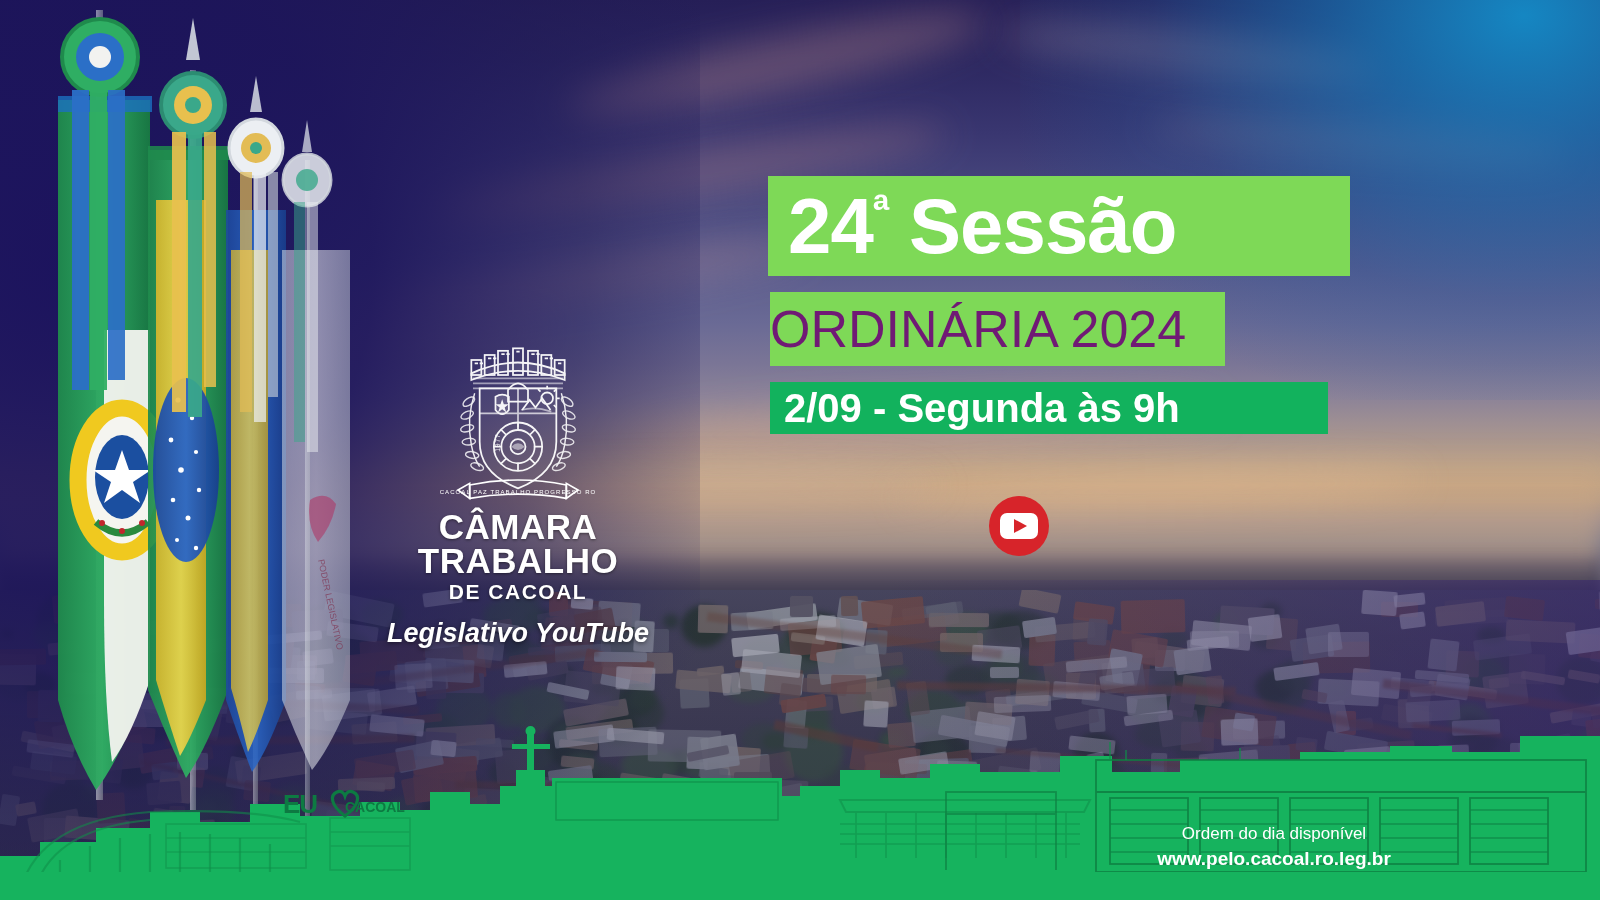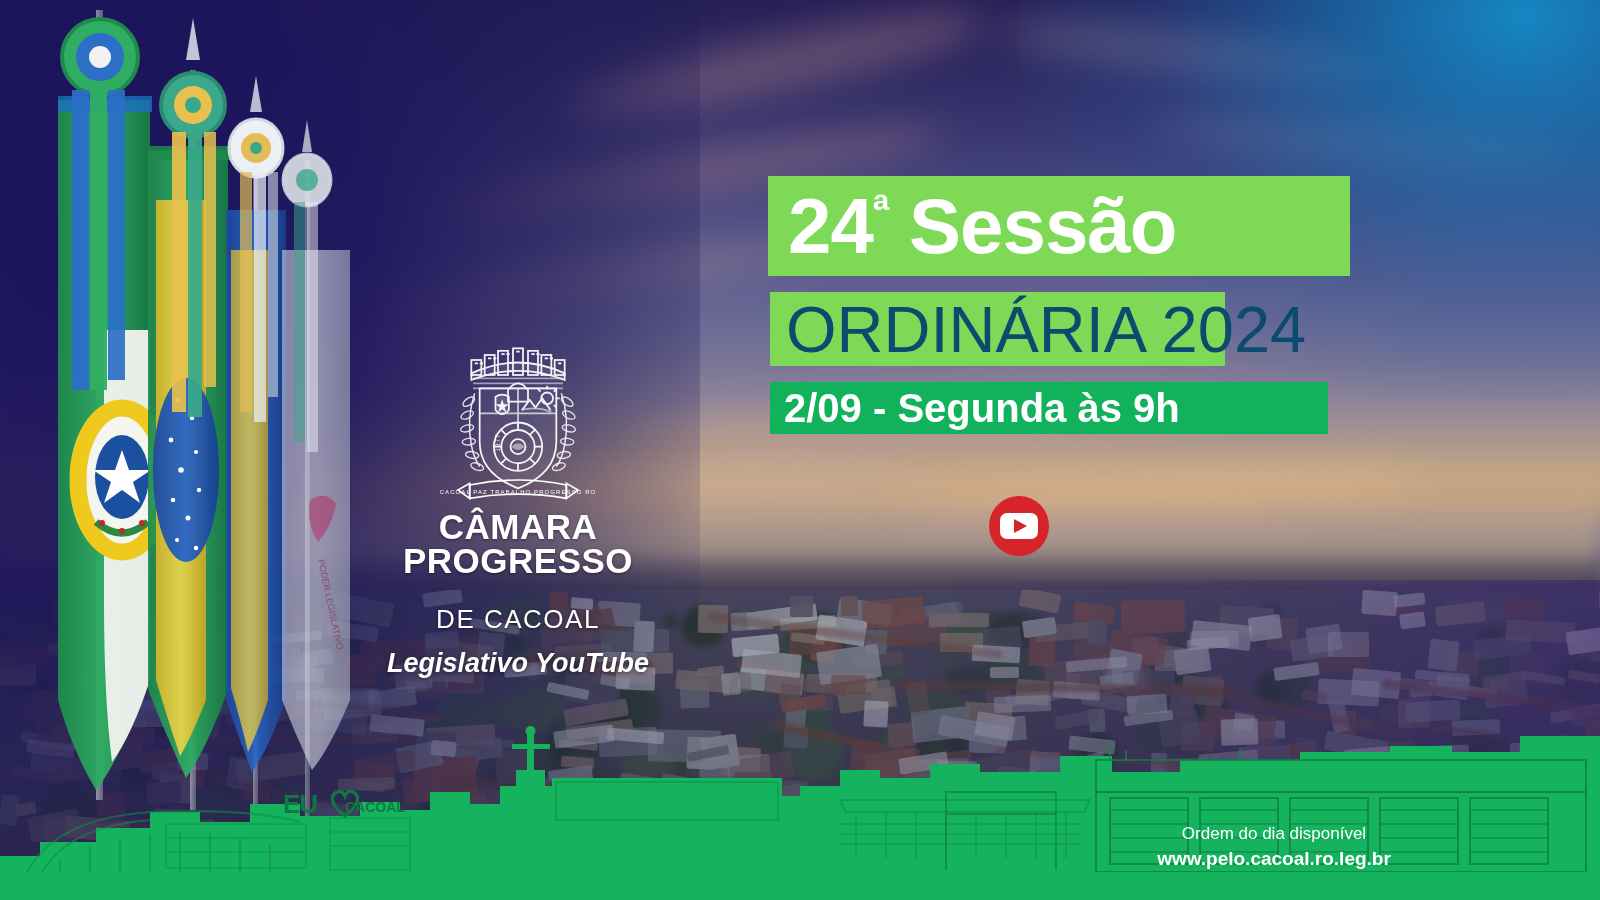--- a/index.html
+++ b/index.html
@@ -101,22 +101,22 @@
   .box{position:absolute;display:flex;align-items:center;}
   #box-sessao{left:768px;top:176px;width:582px;height:100px;background:#7ed957;}
   #box-sessao .t{
     color:#fff;font-weight:bold;font-size:78px;line-height:1;
     letter-spacing:-1px;padding-left:20px;white-space:nowrap;
   }
   #box-sessao .sup{font-size:45px;vertical-align:super;line-height:1;}
 
   #box-ordinaria{left:770px;top:292px;width:455px;height:74px;background:#7ed957;}
   #box-ordinaria .t{
-    color:#0c4a6e;font-weight:normal;font-size:65px;line-height:1;
-    padding-left:16px;white-space:nowrap;
+    color:#701a75;font-weight:normal;font-size:52px;line-height:1;
+    padding-left:0;white-space:nowrap;
   }
 
   #box-data{left:770px;top:382px;width:558px;height:52px;background:#12b25d;}
   #box-data .t{
     color:#fff;font-weight:bold;font-size:40px;line-height:1;
     padding-left:14px;white-space:nowrap;
   }
 
   #box-youtube{left:768px;top:452px;width:562px;height:52px;
     background:linear-gradient(90deg,#0f93b0 0%, #17a493 30%, #39bb76 58%, #6ed35f 80%, #7ed957 100%);}
@@ -133,23 +133,22 @@
     border-left:13px solid #d7242a;border-top:7px solid transparent;border-bottom:7px solid transparent;}
 
   
   .logo{position:absolute;left:380px;top:335px;width:276px;text-align:center;}
   .brasao{width:170px;height:175px;margin:0 auto;display:block;}
   .logo .l1,.logo .l2{
     color:#fff;font-weight:bold;font-size:35px;line-height:0.98;letter-spacing:.5px;
     text-shadow:0 1px 3px rgba(0,0,0,.45);
   }
   .logo .l3{
-    color:#fff;font-weight:normal;font-size:26px;line-height:1.25;letter-spacing:1.5px;
+    color:#fff;font-weight:bold;font-size:21px;line-height:1.25;letter-spacing:1.5px;
     text-shadow:0 1px 3px rgba(0,0,0,.45);
-    margin-top:24px;
   }
   .logo .slogan{
     margin-top:13px;color:#fff;font-weight:bold;font-style:italic;font-size:27px;
     text-shadow:0 1px 4px rgba(0,0,0,.55);
   }
 
   
   .footer{position:absolute;left:1018px;bottom:28px;width:512px;text-align:center;margin-top:32px;}
   .footer .f1{color:#fff;font-size:17px;line-height:1.35;}
   .footer .f2{color:#fff;font-size:19px;font-weight:bold;line-height:1.35;}
@@ -1126,21 +1125,21 @@
       </g>
 
       <g stroke="#fff" stroke-width="2" fill="none">
         <path d="M28 186 L42 178 L42 196 Z"></path>
         <path d="M172 186 L158 178 L158 196 Z"></path>
         <path d="M42 180 q58 -12 116 0 l0 16 q-58 -10 -116 0 Z"></path>
       </g>
       <text x="100" y="191" fill="#fff" font-size="7.2" text-anchor="middle" font-family="Liberation Sans, sans-serif" letter-spacing="1.3">CACOAL  PAZ  TRABALHO  PROGRESSO  RO</text>
     </svg>
     <div class="l1">CÂMARA</div>
-    <div class="l2">PROGRESSO</div>
+    <div class="l2">TRABALHO</div>
     <div class="l3">DE CACOAL</div>
     <div class="slogan">Legislativo YouTube</div>
   </div>
 
   <div class="box" id="box-sessao">
     <div class="t"><span>24</span><span class="sup">ª</span><span>&nbsp;</span><span>Sessão</span></div>
   </div>
 
   <div class="box" id="box-ordinaria">
     <div class="t">ORDINÁRIA 2024</div>

